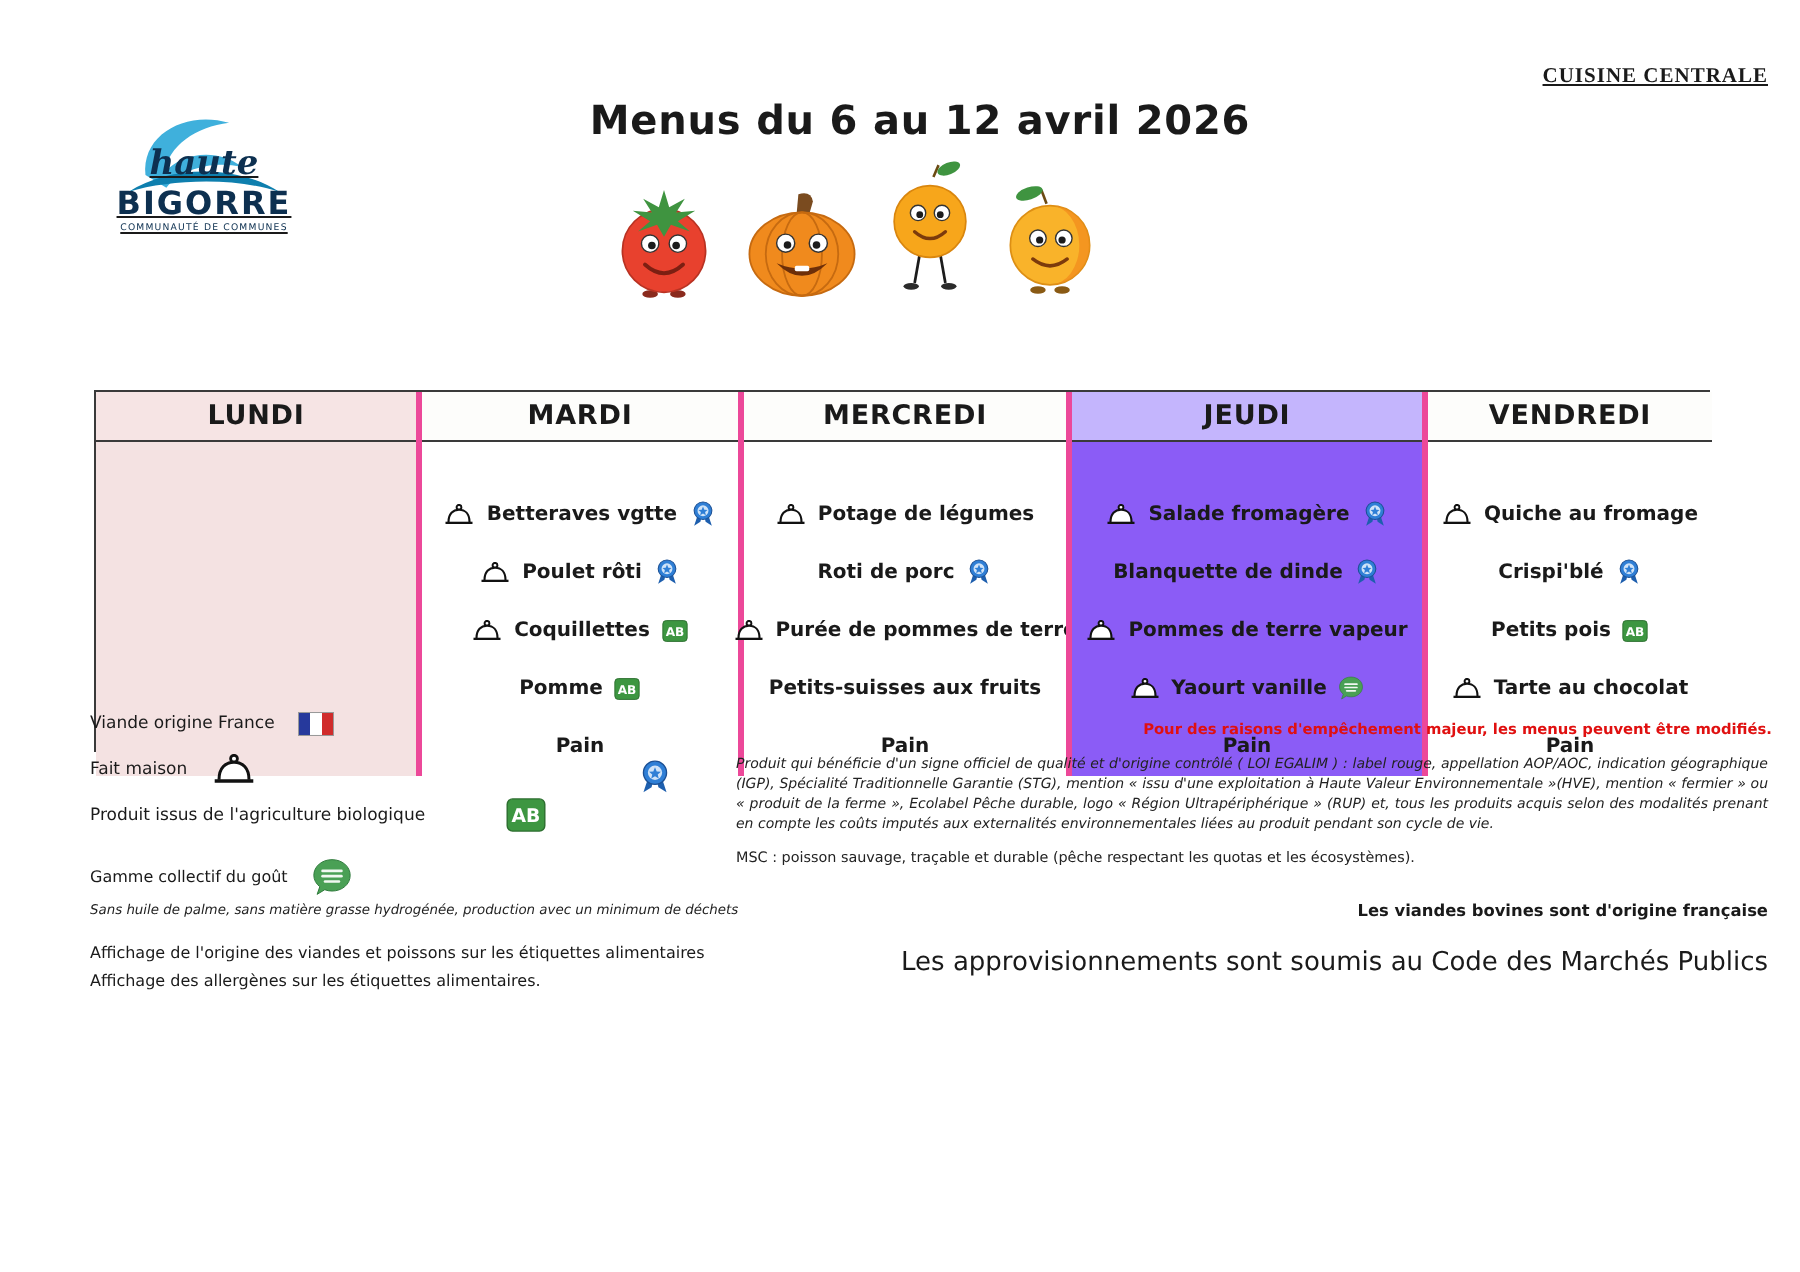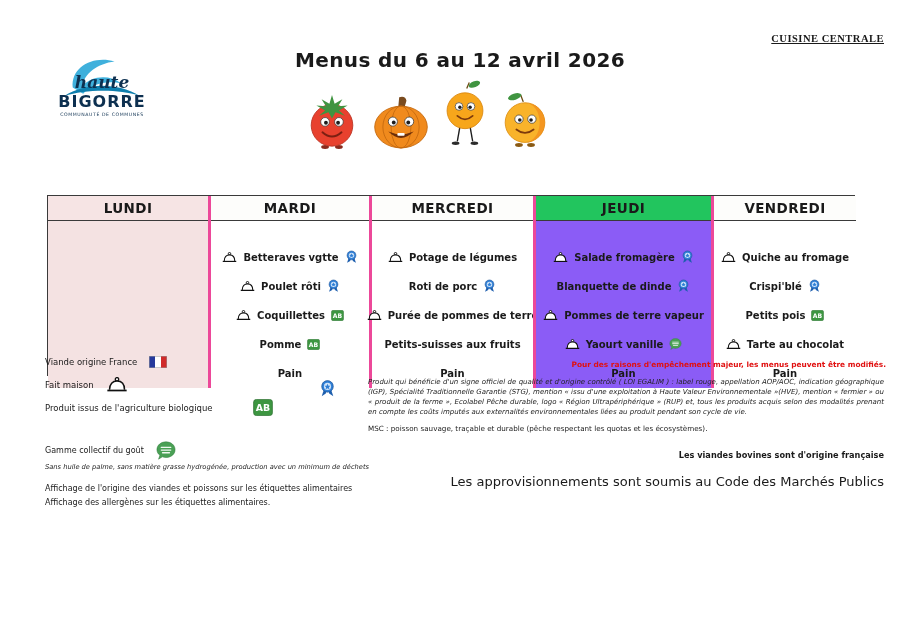--- a/index.html
+++ b/index.html
@@ -6,21 +6,21 @@
   .page{position:relative;width:900px;height:636px;background:#ffffff;
         font-family:"DejaVu Sans",sans-serif;color:#1a1a1a;overflow:hidden;}
 
   
   .corner{position:absolute;top:33px;right:16px;font-size:10.5px;font-weight:700;
           text-decoration:underline;letter-spacing:.5px;font-family:"Liberation Serif",serif;}
   .title{position:absolute;top:48px;left:20px;width:880px;text-align:center;
          font-size:20px;font-weight:700;letter-spacing:.4px;}
 
   
-  .logo{position:absolute;top:52px;left:56px;width:92px;text-align:center;}
+  .logo{position:absolute;top:52px;left:56px;width:92px;text-align:center;text-decoration:underline;}
   .logo .script{display:block;font-family:"DejaVu Serif",serif;font-style:italic;
                 font-weight:700;font-size:17px;color:#0d3050;margin-top:-30px;}
   .logo .name{display:block;font-weight:700;font-size:16px;letter-spacing:1px;color:#0d3050;}
   .logo .sub{display:block;font-size:4.6px;letter-spacing:.6px;color:#0d3050;margin-top:1px;}
 
   
   .fruits{position:absolute;top:80px;left:306px;display:flex;align-items:flex-end;gap:14px;}
 
   
   .menu-table{position:absolute;top:195px;left:47px;width:808px;height:181px;
@@ -28,31 +28,31 @@
               border:1.2px solid #3a3a3a;box-sizing:border-box;}
   .col{display:flex;flex-direction:column;border-left:3px solid #ec4899;box-sizing:border-box;}
   .col:first-child{border-left:none;}
   .col-header{height:25px;display:flex;align-items:center;justify-content:center;
               font-size:13.5px;font-weight:700;letter-spacing:.4px;
               border-bottom:1px solid #3a3a3a;background:#fdfdfb;box-sizing:border-box;}
   .col-body{flex:1;display:flex;flex-direction:column;justify-content:space-between;
             padding:15px 2px 7px;box-sizing:border-box;background:#fff;}
   .col.lundi .col-header{background:#f6e4e4;}
   .col.lundi .col-body{background:#f4e2e2;}
-  .col.jeudi .col-header{background:#22c55e;}
+  .col.jeudi .col-header{background:#c4b5fd;}
   .col.jeudi .col-body{background:#8b5cf6;}
   .item{display:flex;align-items:center;justify-content:center;gap:6px;min-height:16px;margin-top:13px;}
   .item .lbl{font-size:10px;font-weight:700;white-space:nowrap;}
   .icn{display:inline-flex;align-items:center;}
   .icn svg{display:block;}
 
   
   .legend{position:absolute;top:350px;left:45px;width:340px;}
   .lrow{height:23px;display:flex;align-items:center;gap:12px;font-size:8.5px;}
-  .lrow.gamme-row{margin-top:20px;font-size:8px;}
+  .lrow.gamme-row{margin-top:8px;font-size:8px;}
   .lnote{font-size:6.7px;font-style:italic;margin-top:1px;color:#222;}
   .laff{font-size:8px;margin-top:13px;}
   .laff + .laff{margin-top:5px;}
 
   
   .note-red{position:absolute;top:360px;right:14px;font-size:7.4px;font-weight:700;
             color:#e01010;white-space:nowrap;}
   .medal-legend{position:absolute;top:379px;left:319px;}
   .egalim{position:absolute;top:377px;left:368px;width:516px;font-size:7px;
           font-style:italic;line-height:1.45;color:#222;text-align:justify;}

